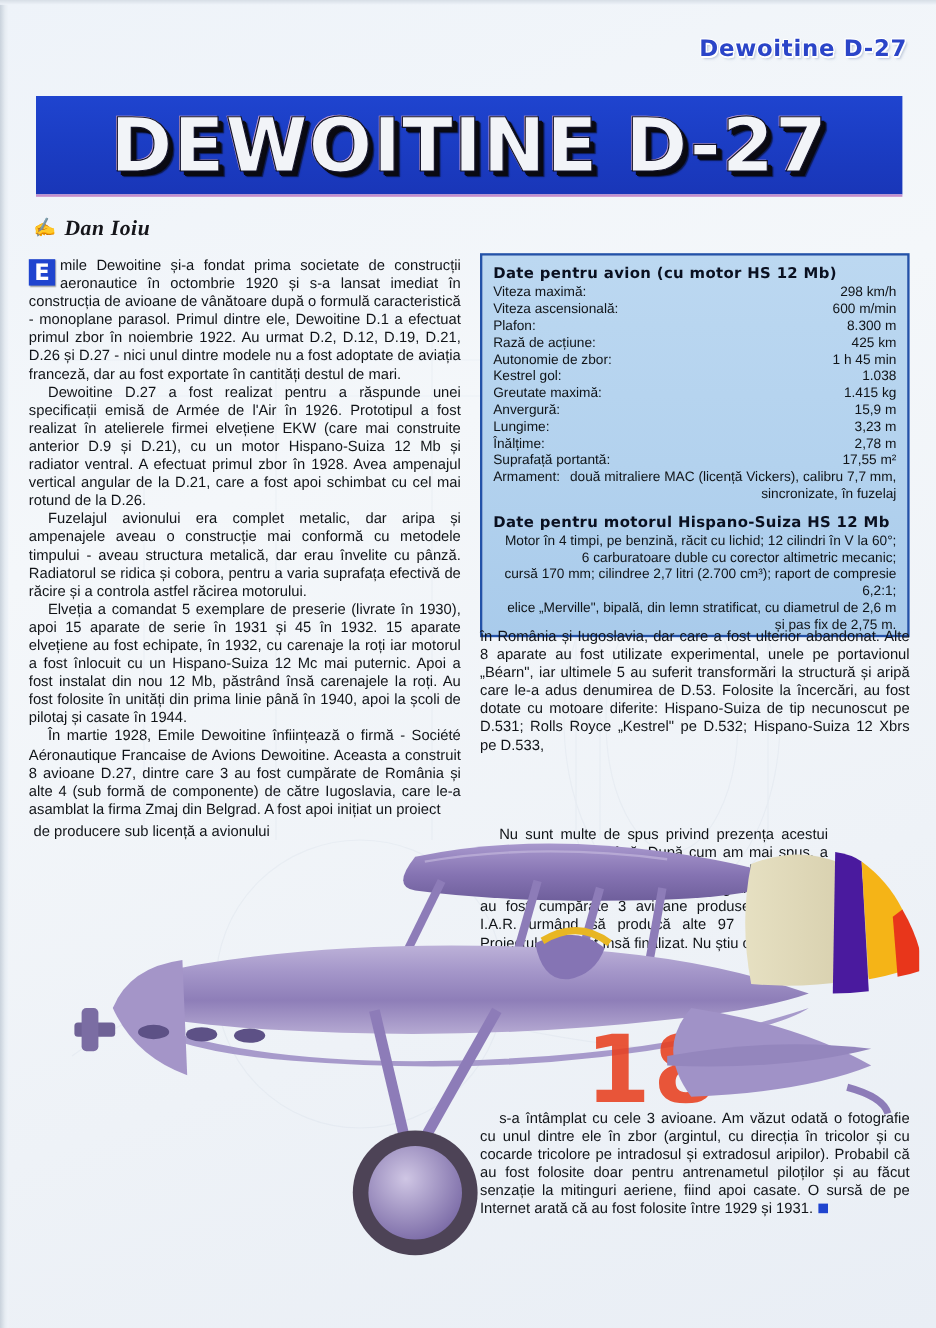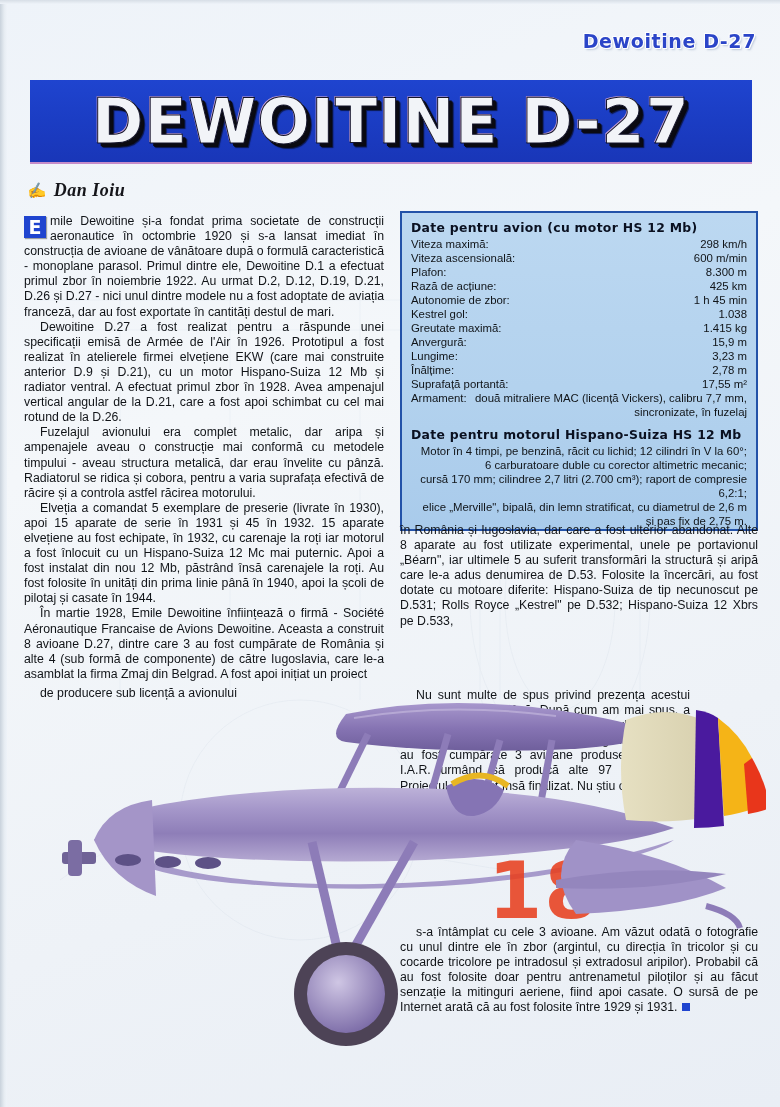--- a/index.html
+++ b/index.html
@@ -116,21 +116,21 @@
     line-height: 15.1px;
     color: #111418;
     text-align: justify;
     text-justify: inter-word;
     hyphens: manual;
   }
   .col p { margin: 0; text-indent: 16px; }
   .col p.first { text-indent: 0; }
 
   .col-left-a  { left: 24px;  top: 214px; width: 360px; }
-  .col-left-b  { left: 40px;  top: 686px; width: 200px; }
+  .col-left-b  { left: 28px;  top: 686px; width: 200px; }
   .col-right-a { left: 400px; top: 523px; width: 358px; }
   .col-right-b { left: 400px; top: 688px; width: 290px; }
   .col-right-c { left: 400px; top: 925px; width: 358px; }
 
   .dropcap {
     float: left;
     width: 22px;
     height: 22px;
     margin: 2px 4px 0 0;
     background: #1f44cf;

